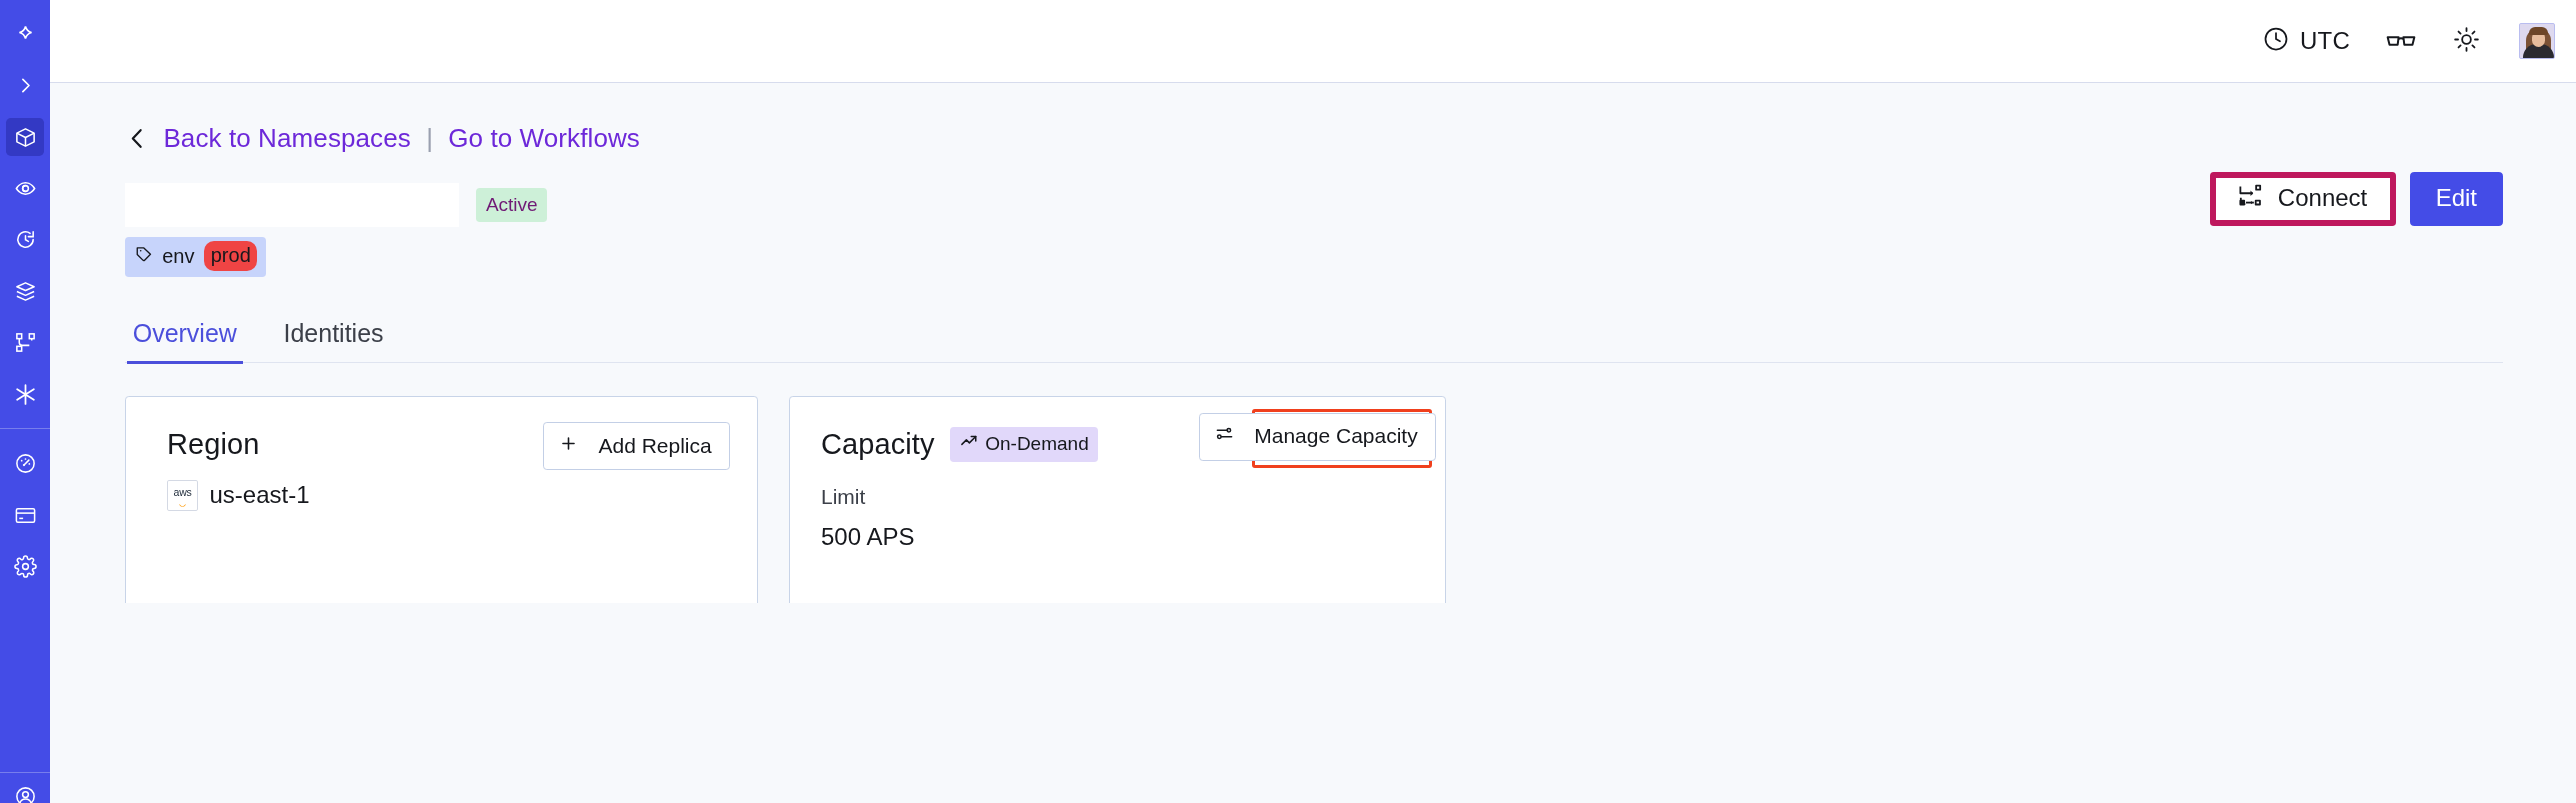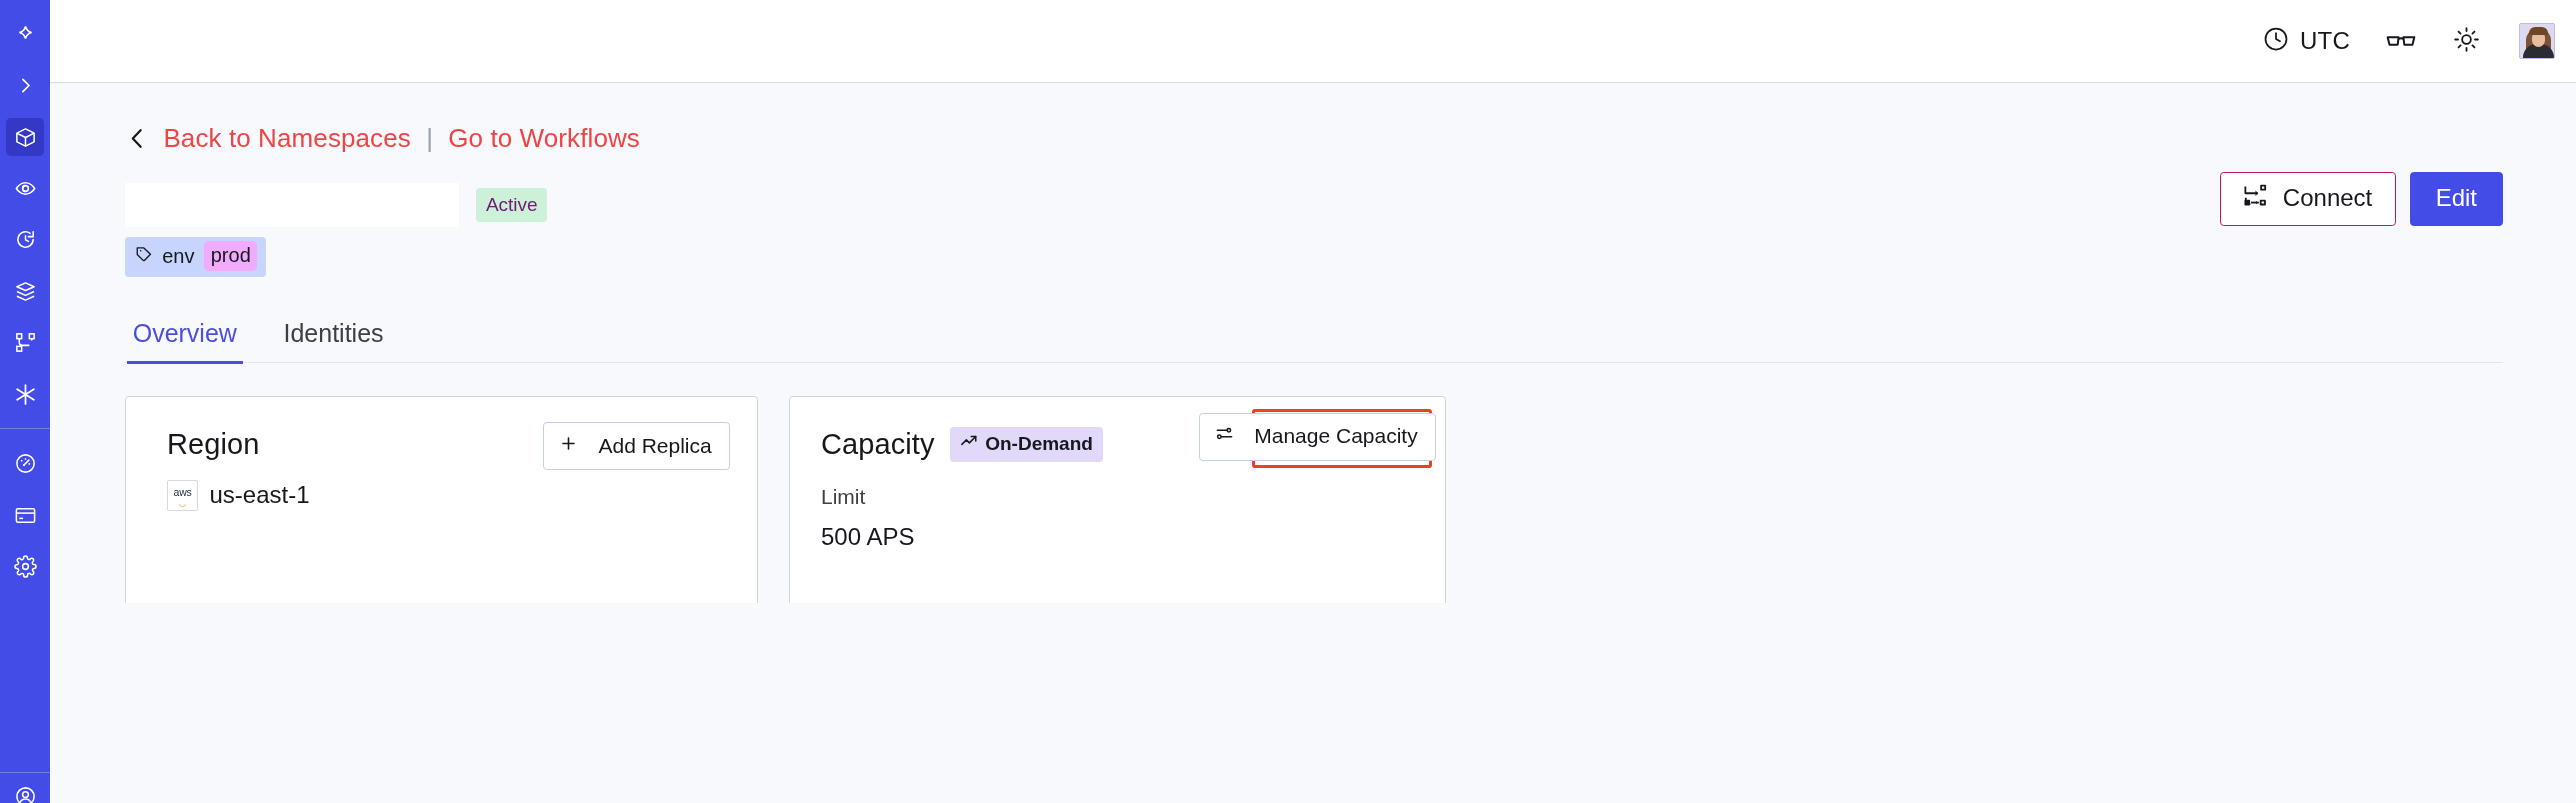--- a/index.html
+++ b/index.html
@@ -57,54 +57,54 @@
       background:#e7bd9d; border-radius:6.7px 6.7px 6.7px 6.7px; }
   .avatar .hair-front { position:absolute; left:8.6px; top:2.9px; width:19px; height:8.6px;
       background:#6d4628; border-radius:9.6px 9.6px 2.9px 2.9px; }
 
   
   .content { flex: 1 1 auto; background: #f7f9fc; padding: 0 0 0 0; overflow: hidden; }
   .content-inner { padding: 40px 73px 0 75px; }
 
   .breadcrumb { display: flex; align-items: center; gap: 13.4px; margin-bottom: 29px; }
   .chev-back { color:#16181d; display:flex; align-items:center; cursor:pointer; }
-  .bc-link { font-size: 26px; color: #ef4444; cursor: pointer; letter-spacing: 0.1px; }
+  .bc-link { font-size: 26px; color: #6d28d9; cursor: pointer; letter-spacing: 0.1px; }
   .bc-div { font-size: 26px; color: #9aa0b0; padding: 0 1.9px; }
 
   .title-row { display: flex; align-items: center; height: 44px; margin-bottom: 9.6px; position: relative; }
   .ns-name-redact {
     width: 334px; height: 44px; background: #ffffff; flex: 0 0 auto;
   }
   .badge-active {
     margin-left: 17.3px;
     background: #cdf0d8; color: #701a75;
     font-size: 19px; line-height: 1;
     padding: 6.7px 9.6px 7.7px; border-radius: 3.8px;
   }
   .actions { position: absolute; right: 0; top: -11.5px; display: flex; align-items: center; gap: 13.4px; }
   .btn {
     display: inline-flex; align-items: center; gap: 13.4px;
     font-size: 24px; cursor: pointer; border-radius: 3.8px;
   }
   .btn-connect {
-    background:#fff; border:1px solid #be185d; color:#16181d;
+    background:#fff; border:6px solid #be185d; color:#16181d;
     padding: 11.5px 23px 12.5px 21px; height:54px;
   }
   .btn-edit {
     background:#444ce7; color:#fff; border:1px solid #444ce7;
     padding: 11.5px 25px 12.5px; height:54px;
   }
 
   .tags-row { display:flex; align-items:center; margin-top: 7.7px; }
   .tag {
     display:flex; align-items:center; gap:9.6px;
     background:#c7d4fb; color:#16181d; border-radius:3.8px;
     padding: 4.8px 8.6px 5.8px 9.6px; font-size: 20px; cursor: pointer;
   }
-  .tag .tag-val { background:#f0abfc; border-radius:5px; padding: 2.9px 6.7px 3.8px; }
+  .tag .tag-val { background:#ef4444; border-radius:10px; padding: 2.9px 6.7px 3.8px; }
 
   .tabs { display:flex; align-items:flex-end; gap: 35px; margin-top: 40px;
           border-bottom: 1.9px solid #dfe4f0; padding-left: 1.9px; }
   .tab {
     font-size: 25px; color:#3c4049; padding: 0 5.8px 13.4px; cursor:pointer;
     position:relative; top:1.9px; border-bottom: 3.8px solid transparent;
   }
   .tab.active { color:#4b4fdb; border-bottom-color:#4b4fdb; }
 
   .cards { display:flex; gap: 31px; margin-top: 33px; }
@@ -114,21 +114,21 @@
   }
   .card-region   { flex: 0 0 633px; padding-left: 41px; }
   .card-capacity { flex: 0 0 657px; }
   .card-retention{ flex: 0 0 306px; }
 
   .card-head { display:flex; align-items:center; height: 44px; }
   .card-title { font-size: 29px; color:#16181d; letter-spacing: 0.1px; }
   .badge-ondemand {
     margin-left: 15.3px; display:flex; align-items:center; gap:7.7px;
     background:#e1d8fa; color:#16181d; border-radius:3.8px;
-    padding: 5.8px 9.6px 6.7px; font-size: 19px; font-weight: bold;
+    padding: 5.8px 9.6px 6.7px; font-size: 19px;
   }
   .card-btn {
     position:absolute; right: 27px; top: 25px;
     display:inline-flex; align-items:center; gap:20px;
     background:#fff; border:1px solid #c3cfe6; border-radius:3.8px;
     font-size: 21px; color:#16181d; padding: 10.5px 17.3px 11.5px 15.3px; cursor:pointer;
   }
   .card-btn.red-flag { right: 9px; top: 15.3px; }
   .red-ring {
     position:absolute; border: 3.8px solid #f0401d; border-radius: 2.9px;

